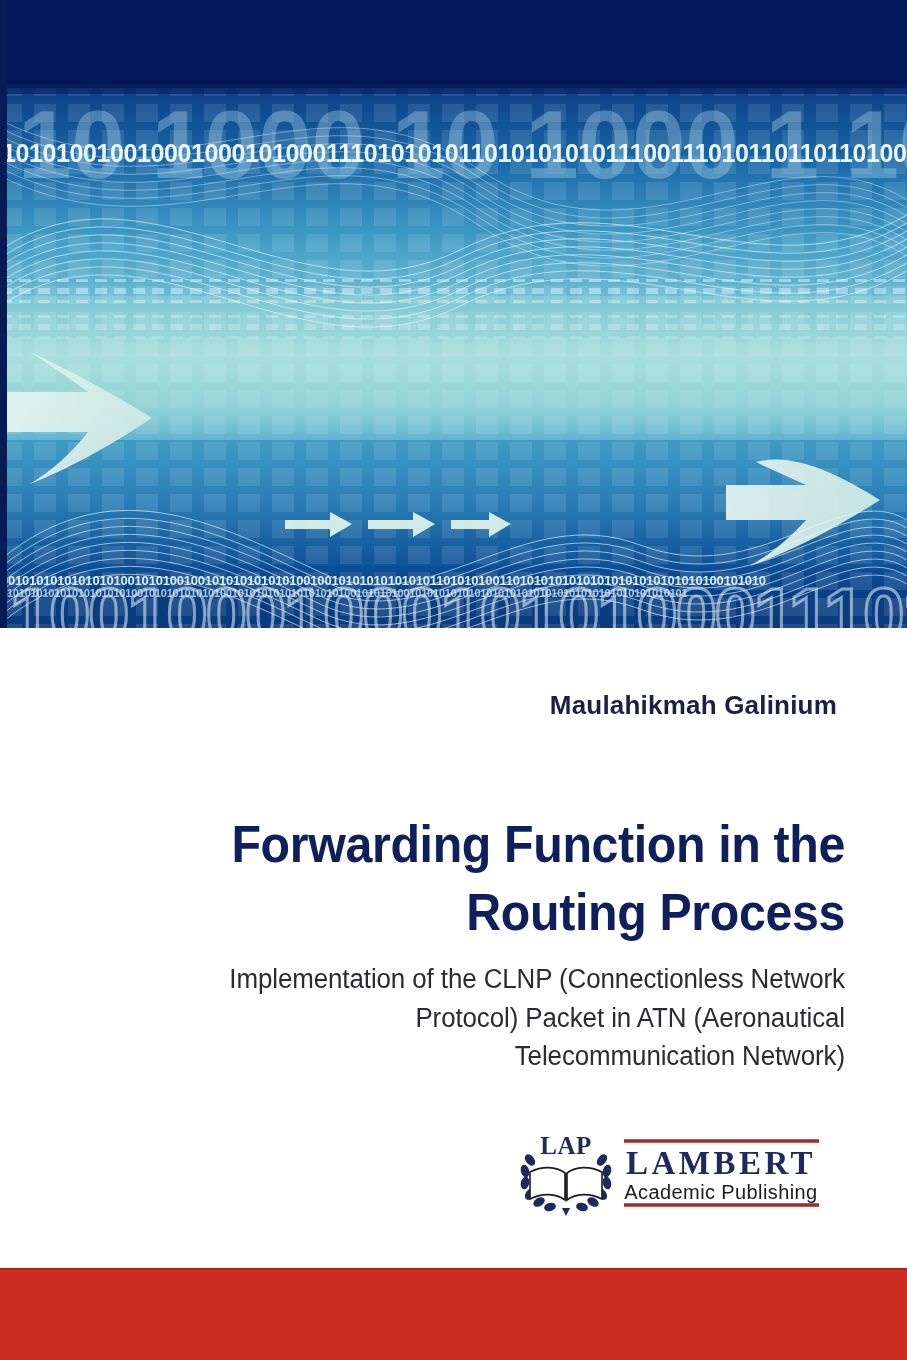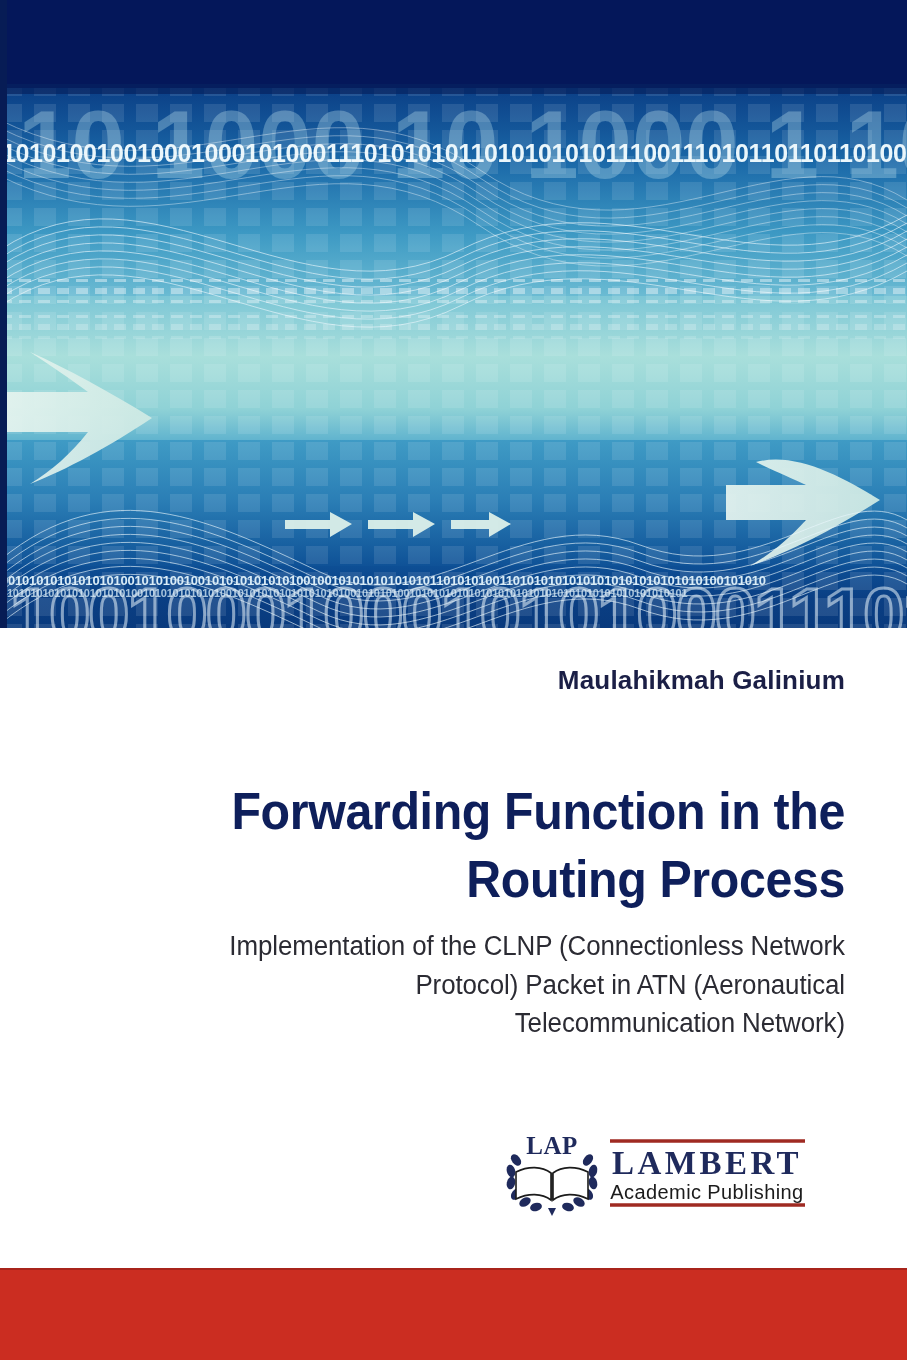--- a/index.html
+++ b/index.html
@@ -55,22 +55,22 @@
     position: absolute;
     left: 0;
     top: 628px;
     width: 907px;
     height: 640px;
     box-sizing: border-box;
     padding: 0 62px 0 62px;
   }
 
   .author {
-    margin: 0;
-    padding-top: 37px;
+    margin: 8px;
+    padding-top: 54px;
     text-align: right;
     font-family: "Liberation Sans", sans-serif;
     font-weight: bold;
     font-size: 26px;
     letter-spacing: 0.2px;
     color: #1b1f46;
   }
 
   .title {
     margin: 0;
@@ -96,21 +96,21 @@
     line-height: 1.42;
     letter-spacing: -0.1px;
     color: #2b2b33;
     transform: scaleX(0.96);
     transform-origin: right center;
   }
 
   
   .logo {
     position: absolute;
-    left: 502px;
+    left: 516px;
     top: 1128px;
     width: 308px;
     height: 90px;
     text-align: center;
   }
   .logo svg { display: block; }
 
   
   .red-band {
     position: absolute;

